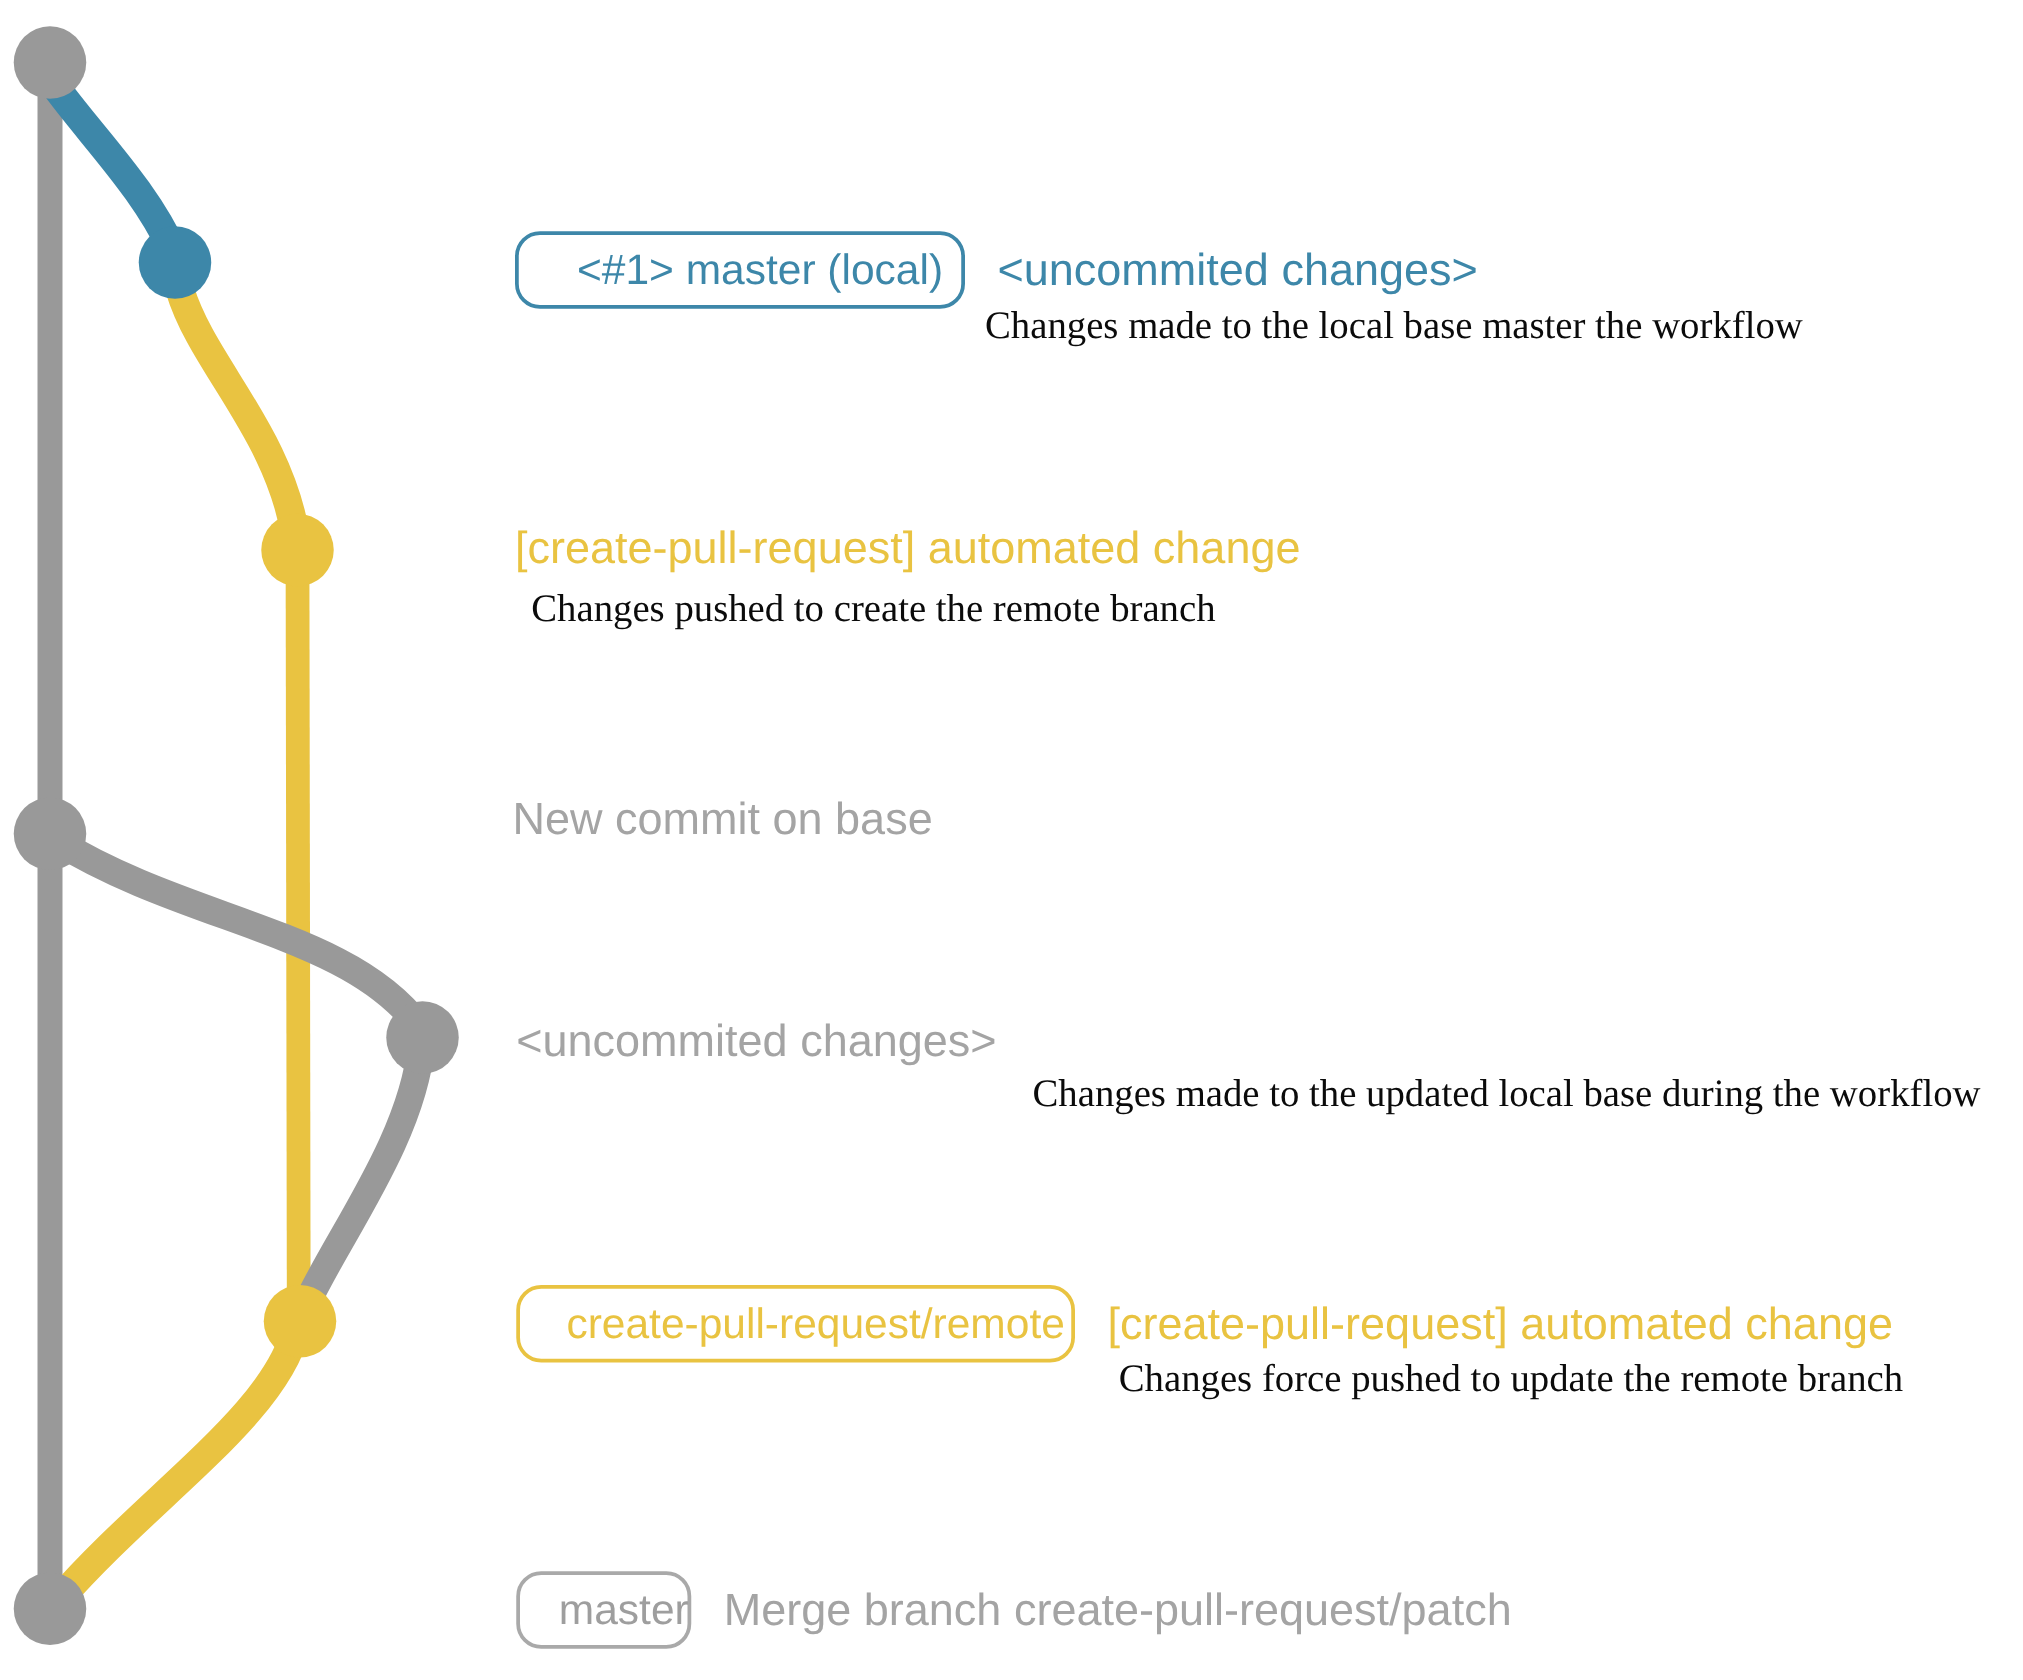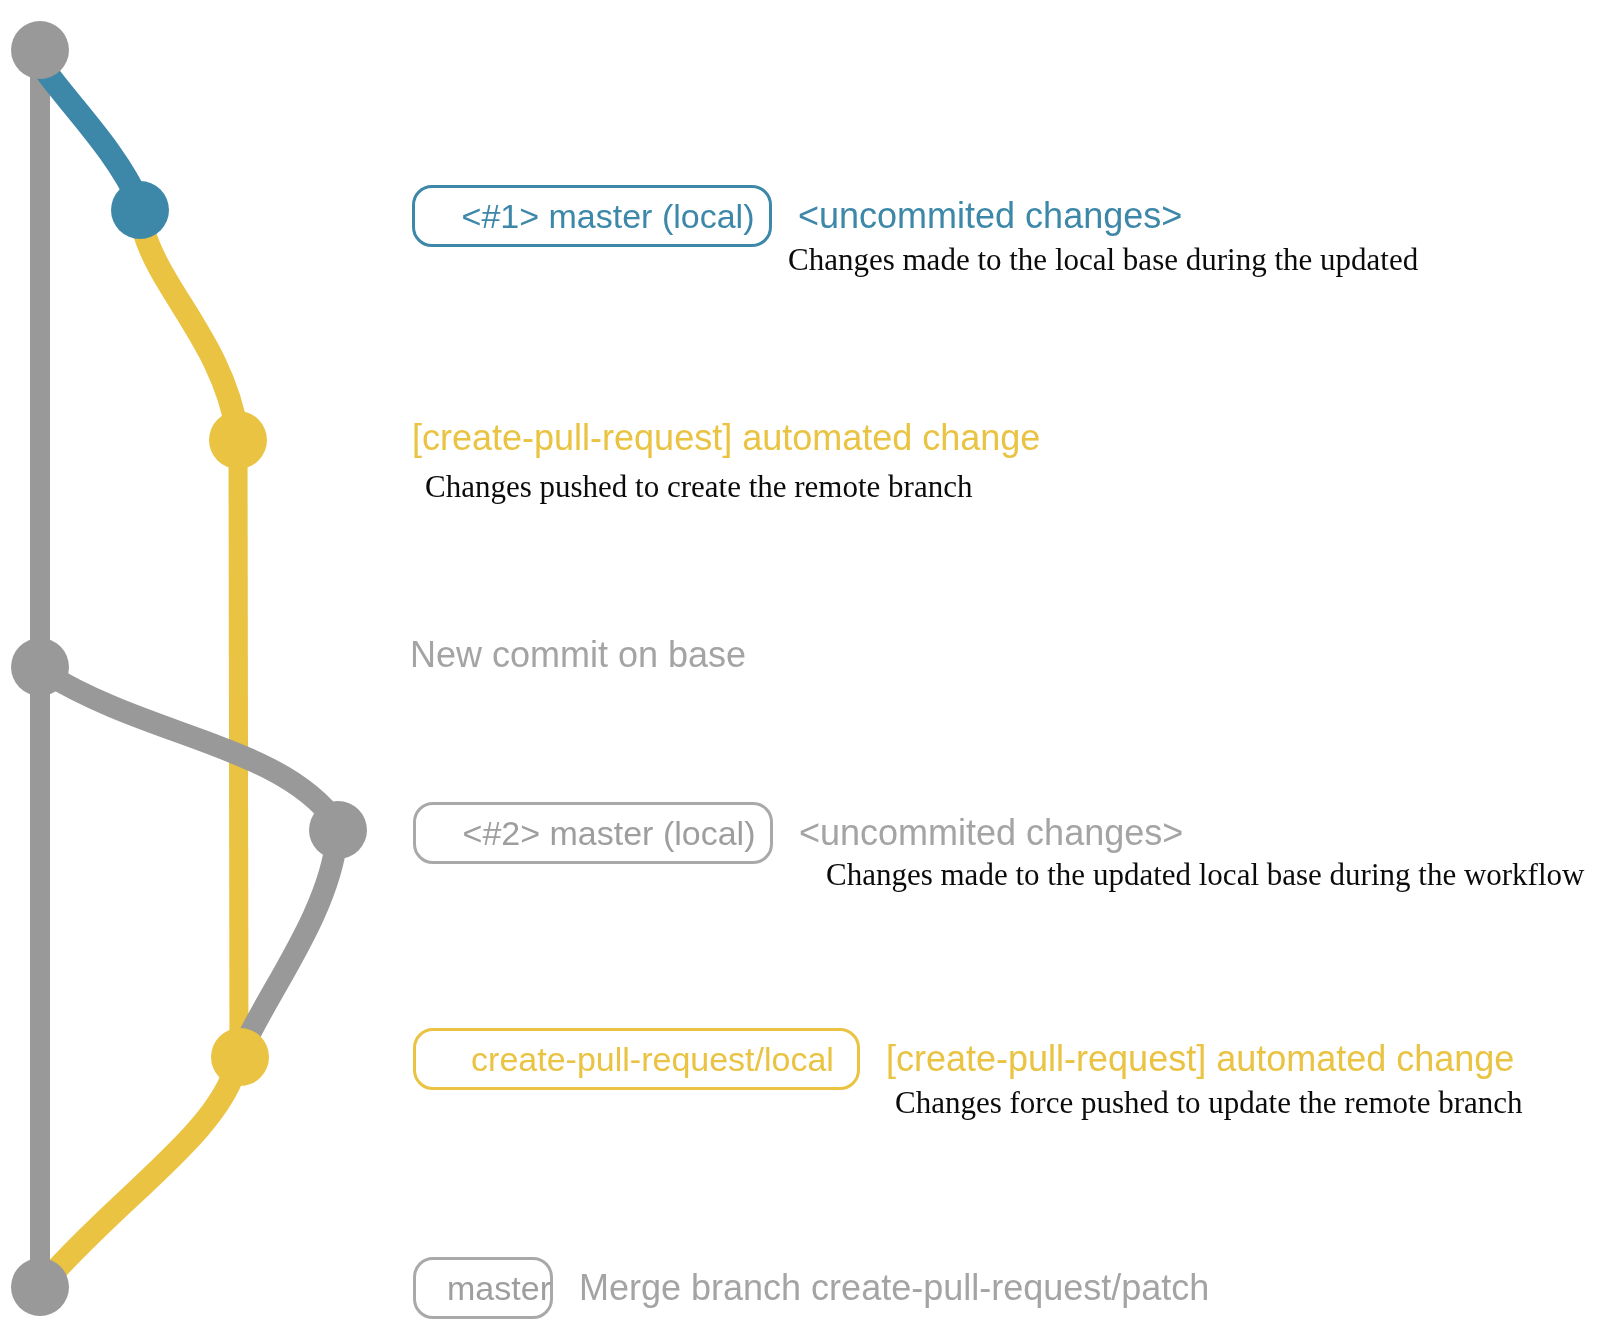--- a/index.html
+++ b/index.html
@@ -85,35 +85,34 @@
     <circle cx="338" cy="830" r="29" fill="#999999"></circle>
     <circle cx="240" cy="1057" r="29" fill="#e9c341"></circle>
     <circle cx="40" cy="1287" r="29" fill="#999999"></circle>
   </svg>
 
 
   <div class="row" style="left:412px;top:185px;">
     <div class="pill blue">&lt;#1&gt; master (local)</div>
     <div class="msg blue">&lt;uncommited changes&gt;</div>
   </div>
-  <div class="abs note" style="left:788px;top:243px;">Changes made to the local base during the updated</div>
+  <div class="abs note" style="left:788px;top:243px;">Changes made to the local base master the workflow</div>
 
   <div class="abs msg yellow" style="left:412px;top:418px;">[create-pull-request] automated change</div>
   <div class="abs gray-label" style="left:410px;top:635px;">New commit on base</div>
 
   <div class="abs note" style="left:425px;top:470px;">Changes pushed to create the remote branch</div>
 
   <div class="row" style="left:413px;top:802px;">
-    <div class="pill gray">&lt;#2&gt; master (local)</div>
     <div class="msg gray">&lt;uncommited changes&gt;</div>
   </div>
   <div class="abs note" style="left:826px;top:858px;">Changes made to the updated local base during the workflow</div>
 
   <div class="row" style="left:413px;top:1028px;">
-    <div class="pill yellow">create-pull-request/local</div>
+    <div class="pill yellow">create-pull-request/remote</div>
     <div class="msg yellow">[create-pull-request] automated change</div>
   </div>
   <div class="abs note" style="left:895px;top:1086px;">Changes force pushed to update the remote branch</div>
 
   <div class="row" style="left:413px;top:1257px;">
     <div class="pill gray small">master</div>
     <div class="msg gray">Merge branch create-pull-request/patch</div>
   </div>
 
 </div>

